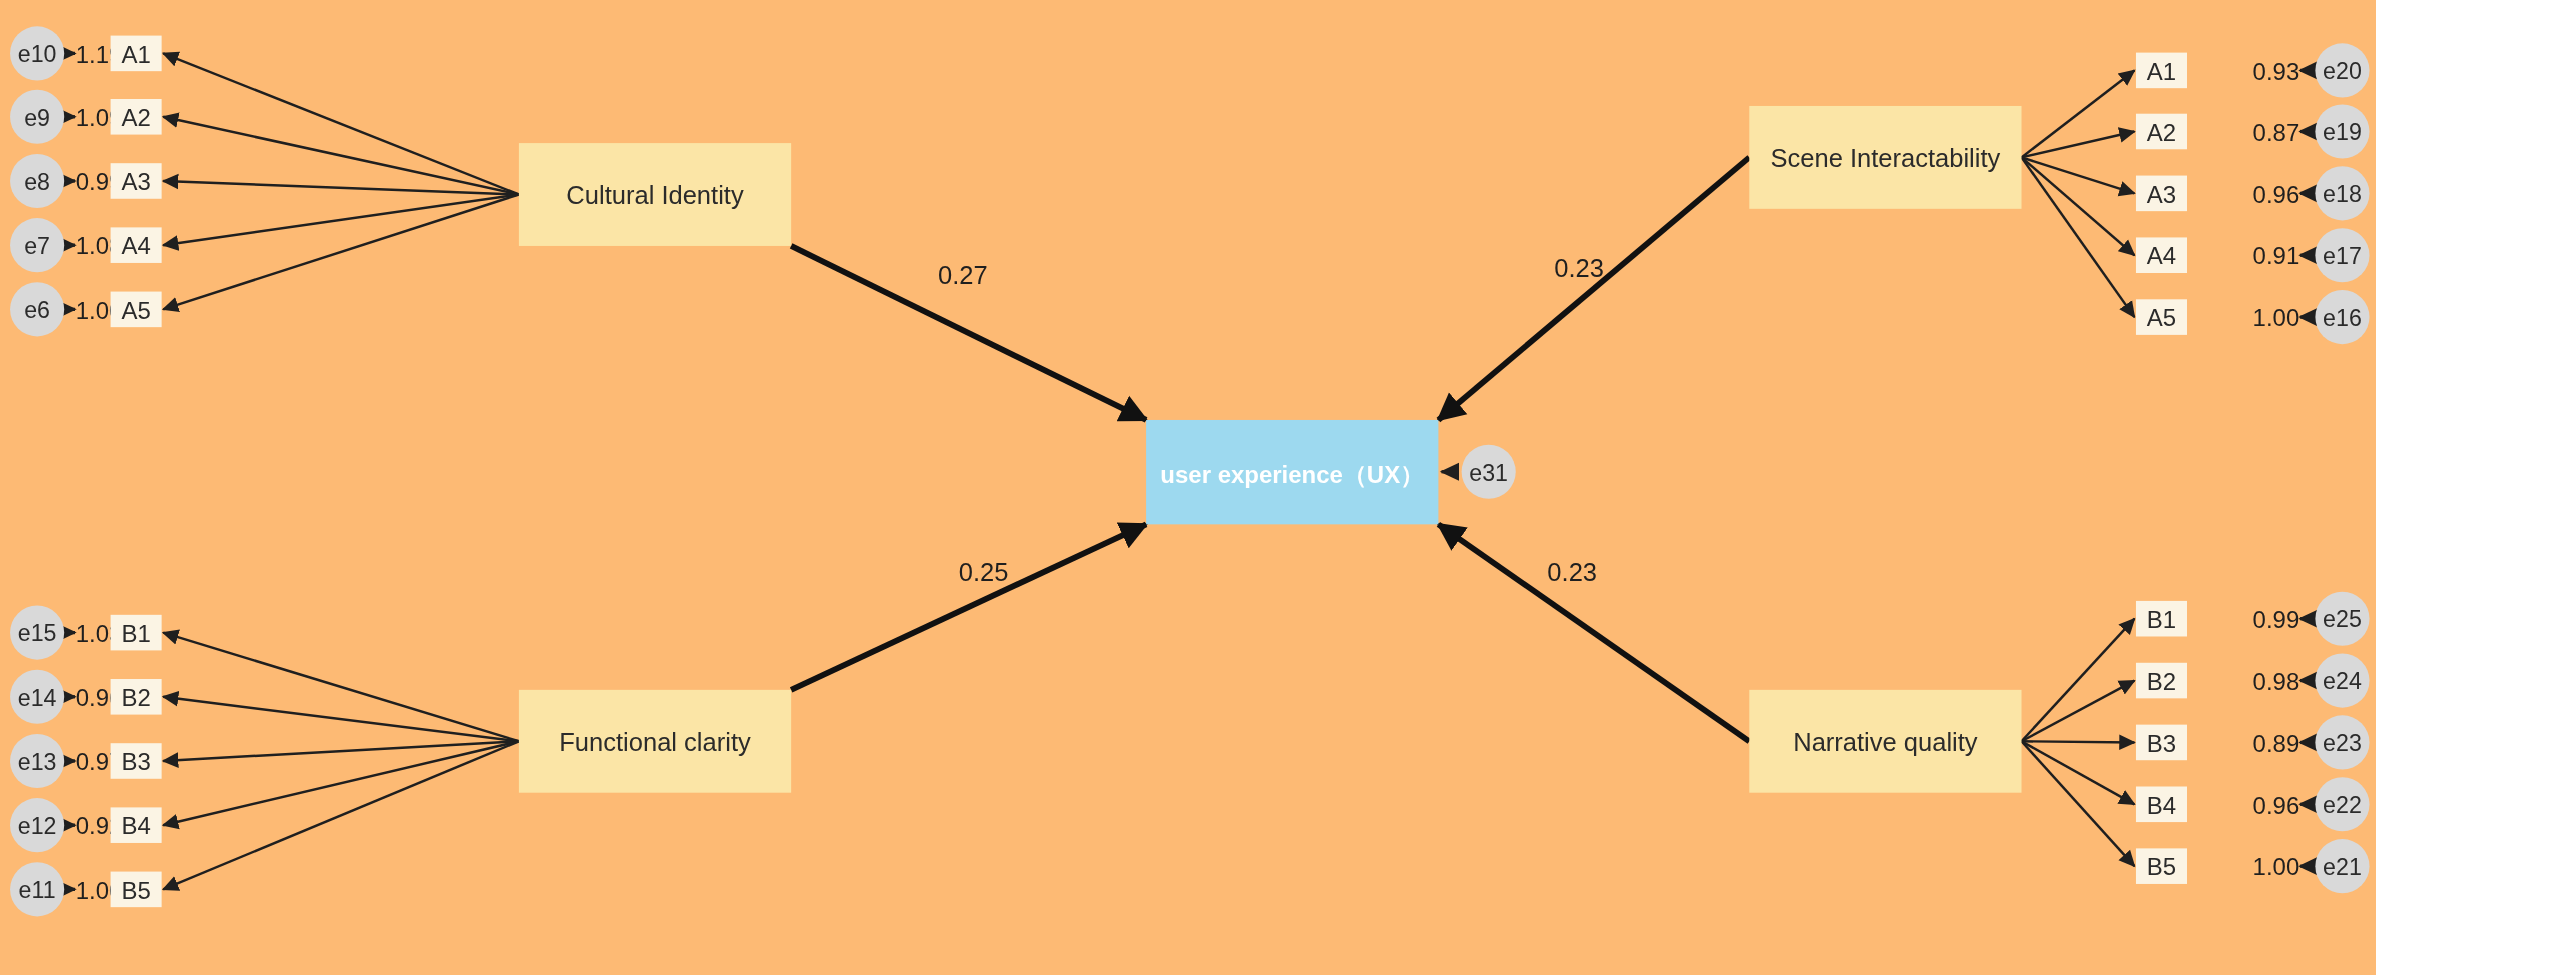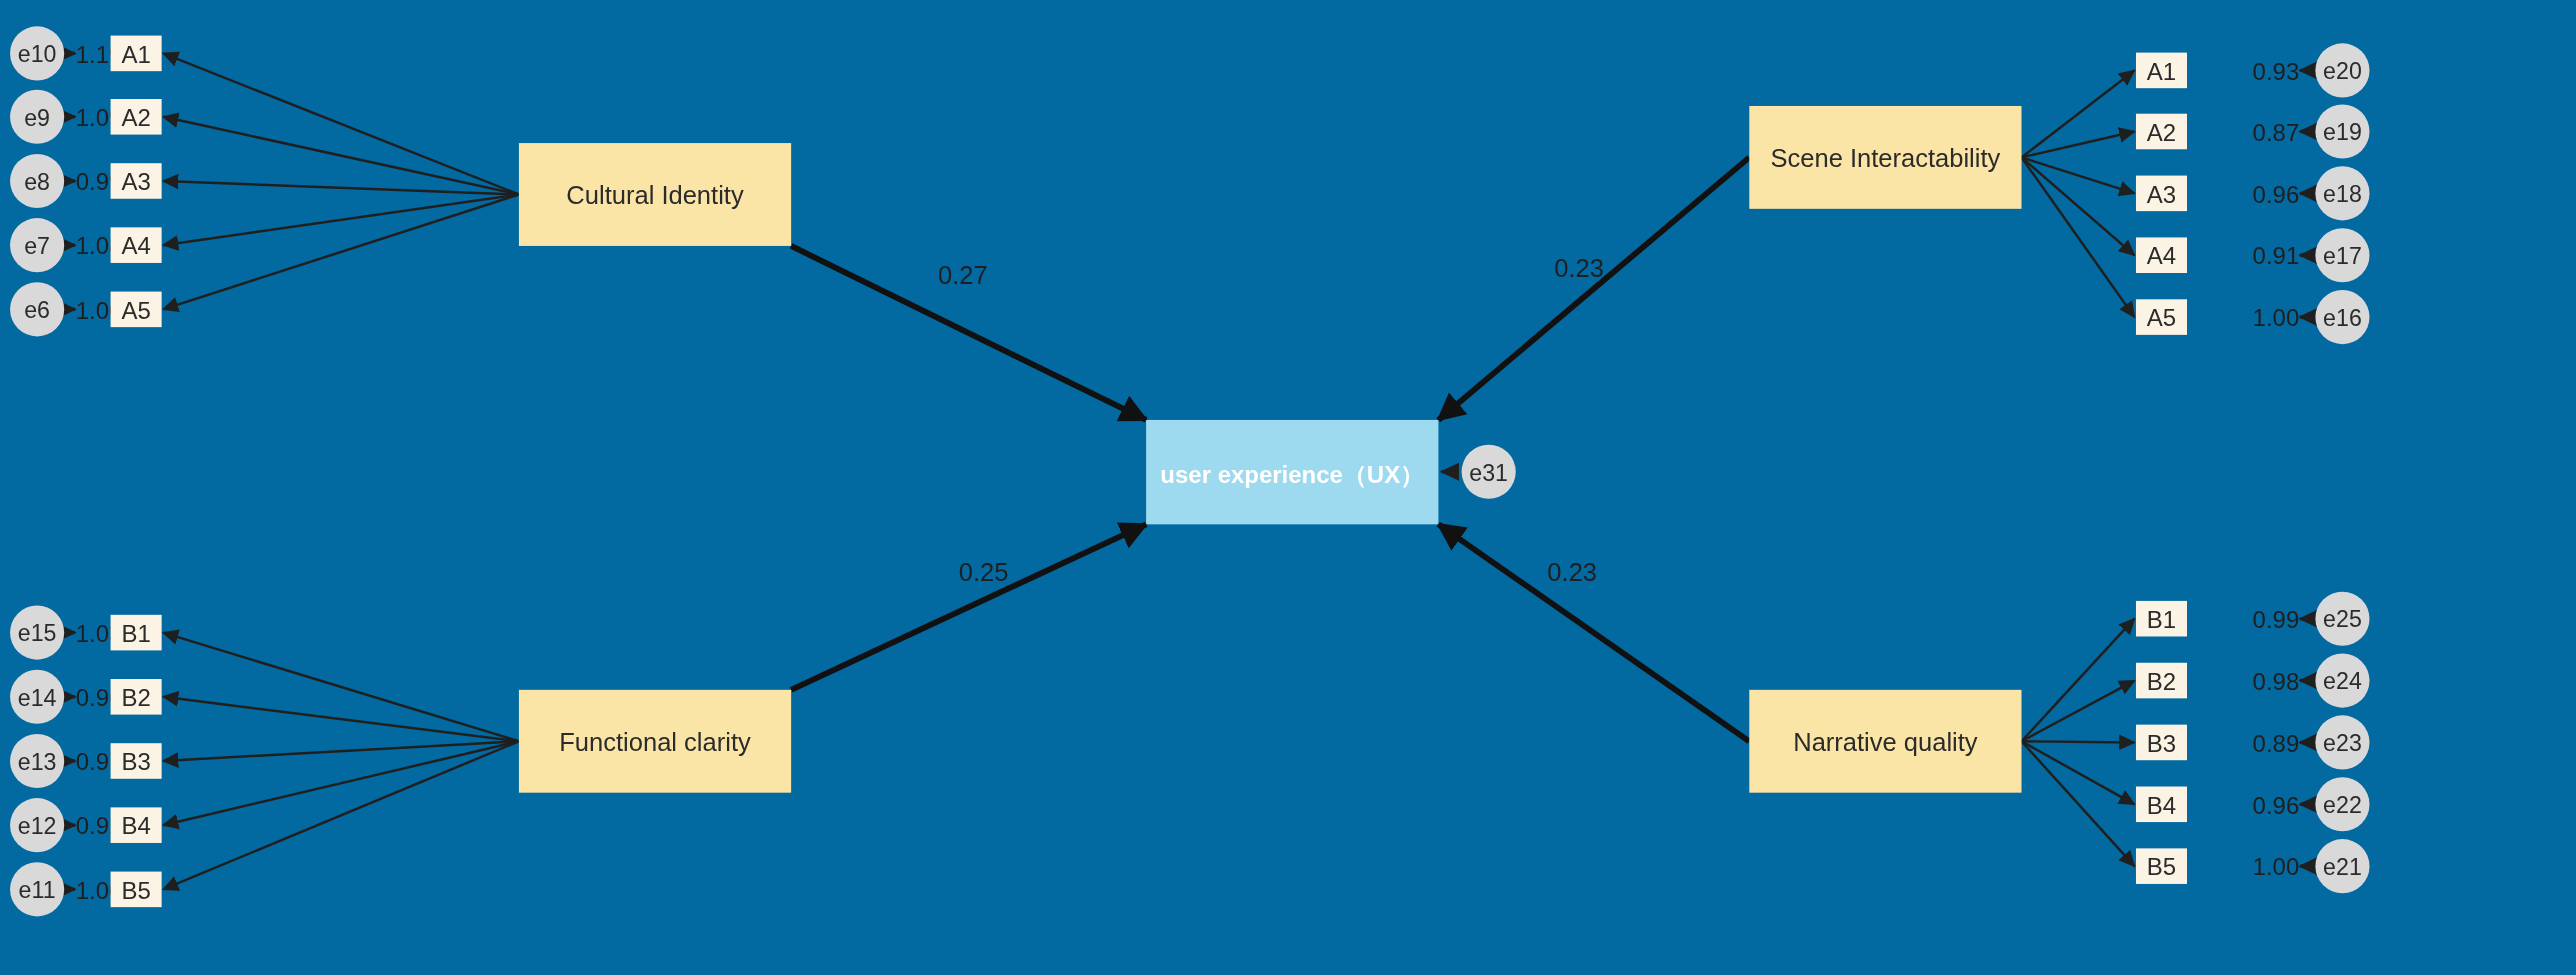--- a/index.html
+++ b/index.html
@@ -2,23 +2,23 @@
 <html style="font-size:12.4px"><head>
 <meta charset="utf-8">
 <style>
   html, body {
     margin: 0;
     padding: 0;
     background: #ffffff;
   }
   #canvas-wrap {
     position: relative;
-    width: 2576px;
+    width: 2376px;
     height: 976px;
-    background: #0369a1;
+    background: #fdba74;
     overflow: hidden;
     font-family: "Liberation Sans", sans-serif;
   }
   svg#sem-svg {
     position: absolute;
     left: 0;
     top: 0;
     width: 2576px;
     height: 976px;
     display: block;

